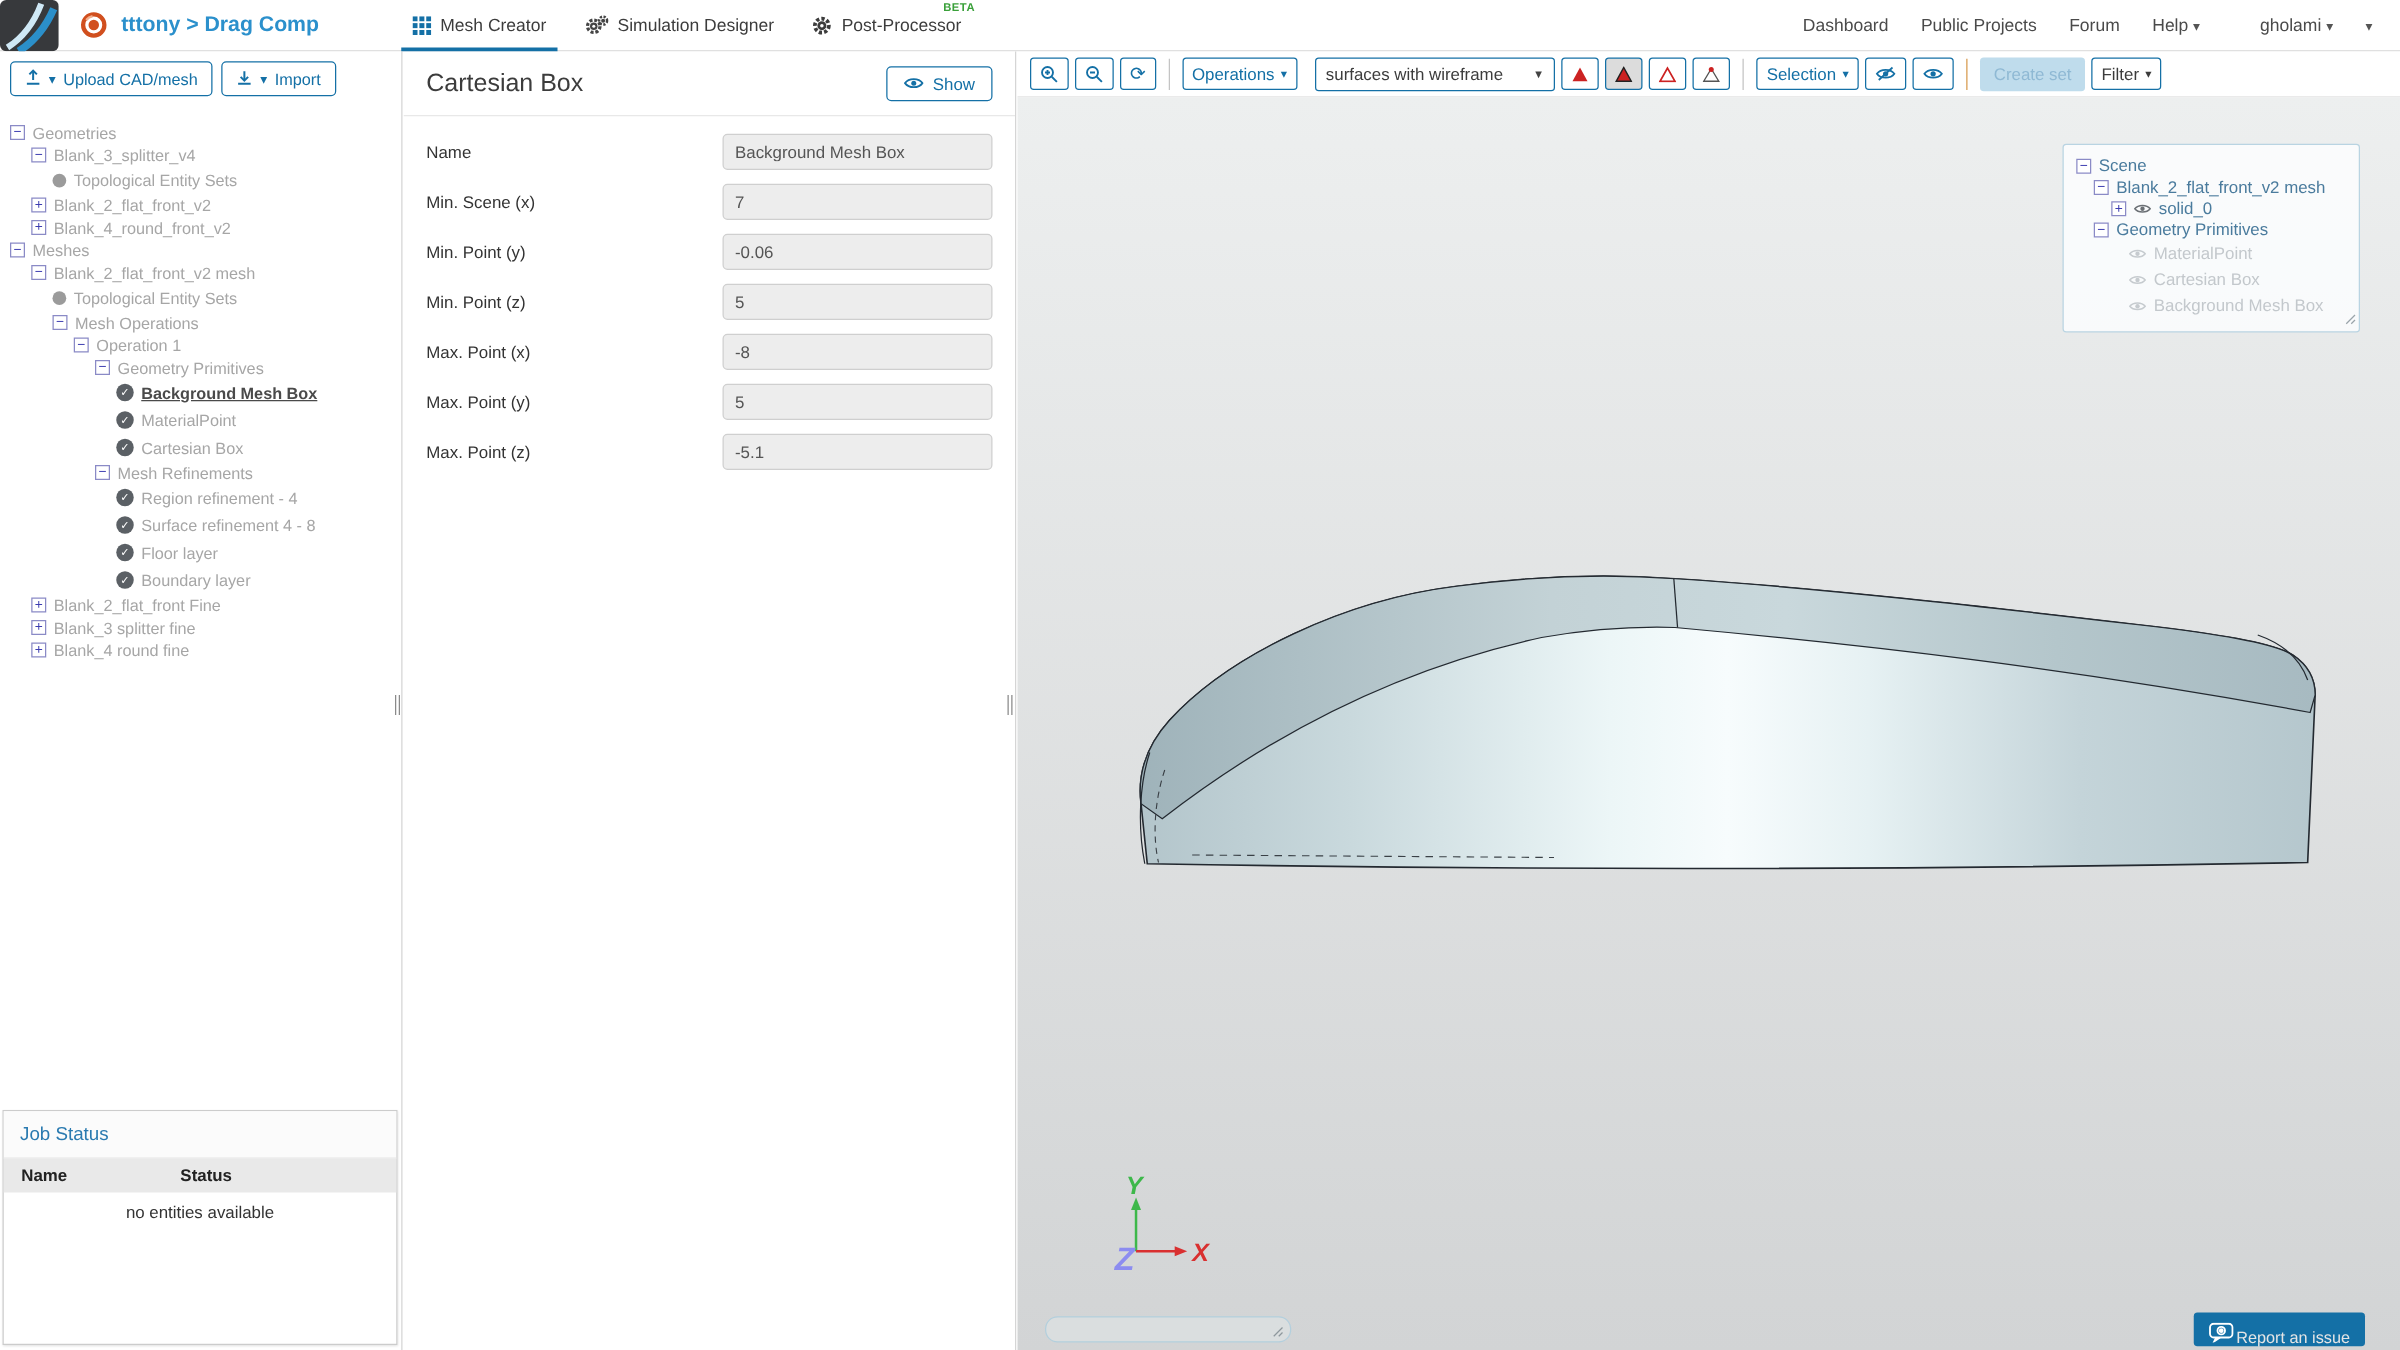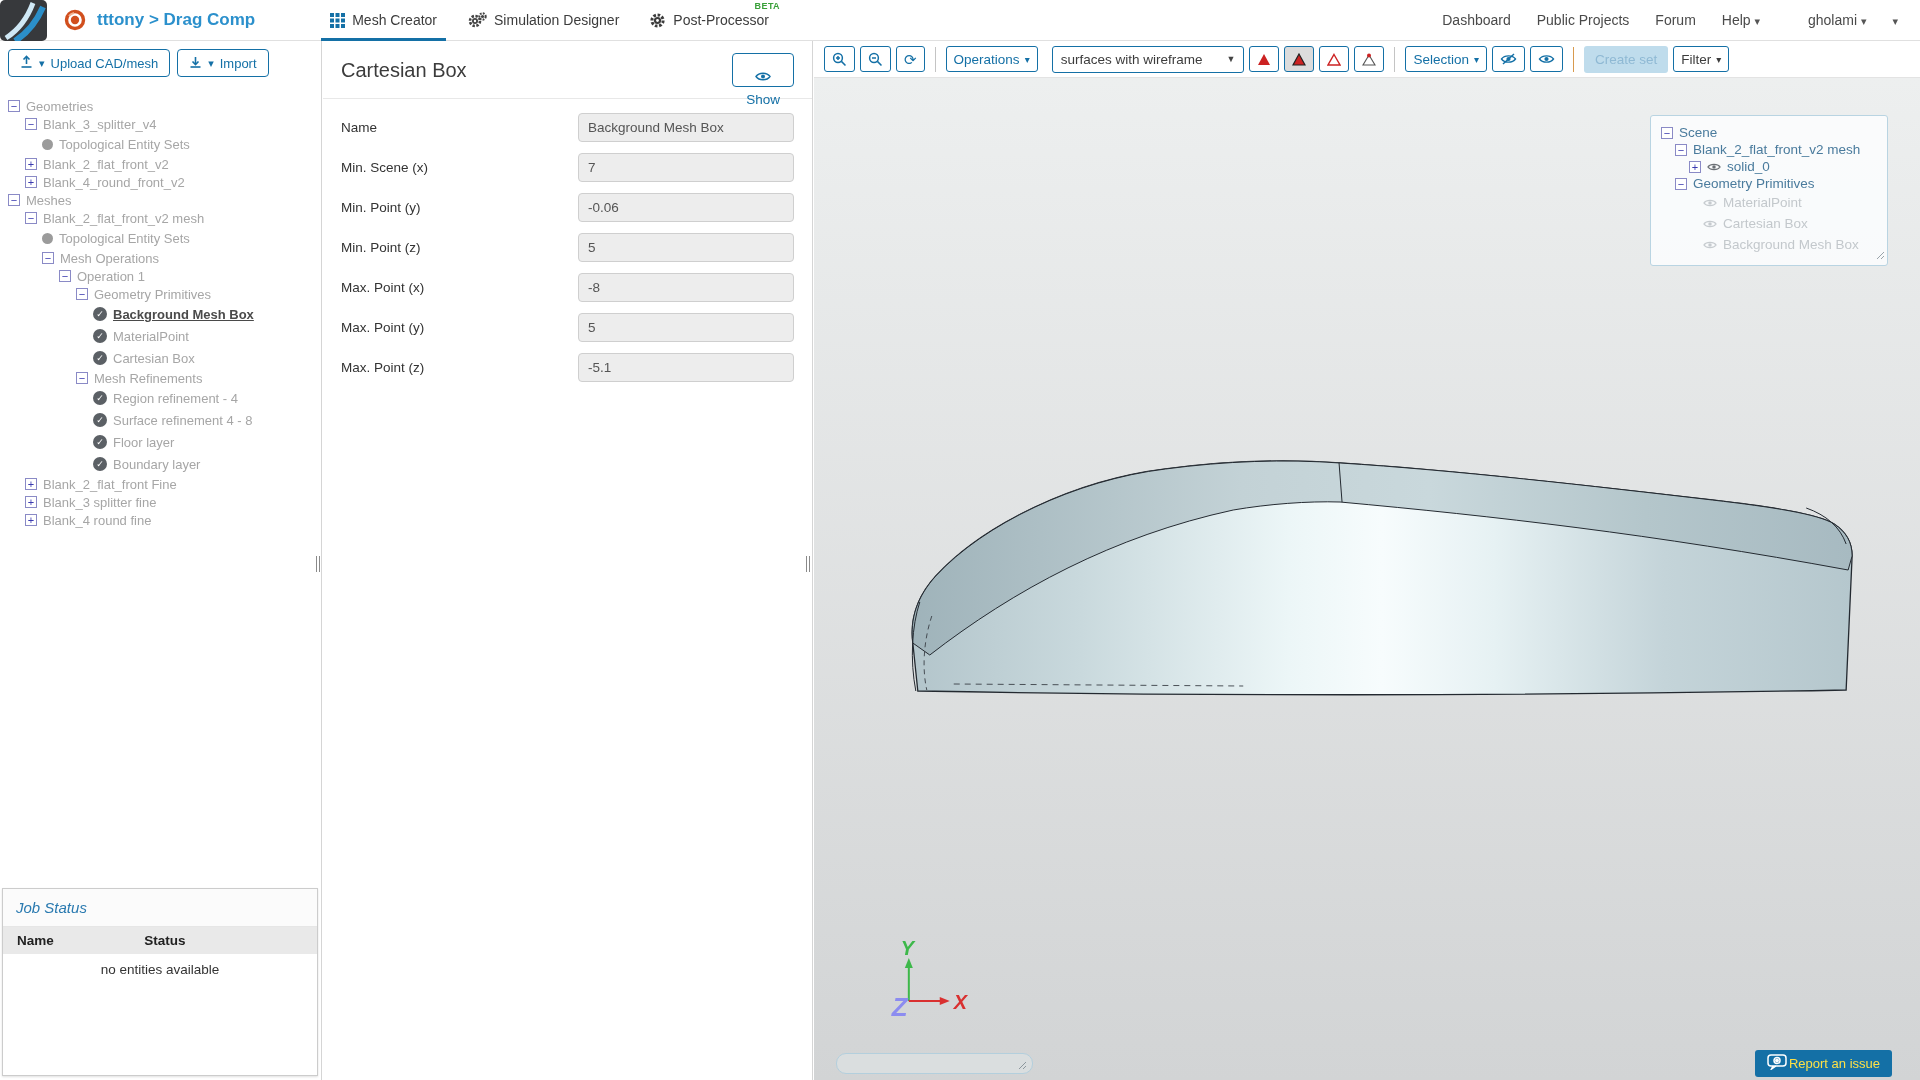--- a/index.html
+++ b/index.html
@@ -39,34 +39,34 @@
   .tbox { width:12px; height:12px; border:1px solid #8a8ac6; background:#fff; color:#3b3bb0;
           font-size:11px; line-height:10px; text-align:center; flex:0 0 auto; }
   .tdot { width:11px; height:11px; border-radius:50%; background:#9b9b9b; flex:0 0 auto; }
   .tcheck { width:14px; height:14px; border-radius:50%; background:#5b6065; color:#fff;
             font-size:9px; display:flex; align-items:center; justify-content:center; flex:0 0 auto; }
   .tlabel { white-space:nowrap; }
   .tlabel.sel { color:#4a4a4a; font-weight:bold; text-decoration:underline; }
 
   .job-status { position:absolute; left:2px; right:3px; bottom:4px; height:188px;
                 border:1px solid #ccc; background:#fff; box-shadow:0 1px 2px rgba(0,0,0,.12); }
-  .js-header { padding:10px 13px; color:#2a7ab0; font-size:15px; background:#fbfbfb; border-bottom:1px solid #e6e6e6;font-style:italic; }
+  .js-header { padding:10px 13px; color:#2a7ab0; font-size:15px; background:#fbfbfb; border-bottom:1px solid #e6e6e6; }
   .js-thead { display:flex; background:#e9e9e9; font-weight:bold; font-size:13.5px; color:#222; padding:6px 0; }
   .js-col-name { width:45%; padding-left:14px; }
   .js-empty { text-align:center; font-size:13.5px; color:#333; padding:8px 0; }
 
   
   .form-panel { position:absolute; top:41px; left:323px; width:490px; bottom:0; background:#fff;
                 border-right:1px solid #d5d5d5; }
   .fp-head { display:flex; justify-content:space-between; align-items:center;
              padding:12px 18px 11px 18px; border-bottom:1px solid #e8e8e8; }
   .fp-title { font-size:20px; color:#3c3c3c; }
-  .show-btn { display:inline-flex; align-items:center; gap:7px; height:28px; padding:16px 13px;
+  .show-btn { display:inline-flex; align-items:center; gap:7px; height:28px; padding:4px 13px;
               border:1px solid #1470a6; border-radius:4px; background:#fff; color:#1470a6;
-              font-size:13.5px; cursor:pointer;flex-direction:column; }
+              font-size:13.5px; cursor:pointer; }
   .form-rows { padding:14px 18px 0 18px; }
   .form-row { display:flex; align-items:center; justify-content:space-between; margin-bottom:11px; }
   .form-label { font-size:13.5px; color:#333; }
   .form-input { width:216px; height:29px; background:#ededed; border:1px solid #cfcfcf; border-radius:4px;
                 color:#555; font-size:13.5px; padding:0 9px; font-family:"Liberation Sans",sans-serif; }
 
   
   .viewport { position:absolute; top:41px; left:814px; right:0; bottom:0; background:#fff; }
   .vp-toolbar { height:37px; display:flex; align-items:center; gap:5px; padding:0 10px;
                 background:#fff; border-bottom:1px solid #e3e3e3; }
@@ -94,21 +94,21 @@
                  border:1px solid #b9d4e2; border-radius:3px; padding:8px 10px 10px 10px; font-size:13.5px; }
   .scene-row { display:flex; align-items:center; gap:6px; height:17px; color:#4a7b9d; cursor:pointer; white-space:nowrap; }
   .scene-row.dis { color:#c3c8cc; height:21px; }
   .scene-resize { position:absolute; right:2px; bottom:2px; }
 
   .mini-panel { position:absolute; left:22px; bottom:6px; width:197px; height:21px;
                 background:#dadedf; border:1px solid #b3cfdd; border-radius:10px; }
   .mini-panel svg { position:absolute; right:5px; bottom:3px; }
 
   .report-btn { position:absolute; right:28px; bottom:3px; height:27px; display:inline-flex;
-                align-items:center; gap:2px; background:#1470a6; color:#fde047; border:none;
+                align-items:flex-end; gap:2px; background:#1470a6; color:#e5e5e5; border:none;
                 border-radius:3px; font-size:13px; padding:0 12px; cursor:pointer; }
 
   .grip { position:absolute; top:556px; width:7px; height:16px; display:flex; gap:2px; z-index:60; }
   .grip i { display:block; width:1px; height:100%; background:#8a8a8a; }
 </style>
 </head>
 <body>
 
 <div class="navbar">
   <div class="logo">

